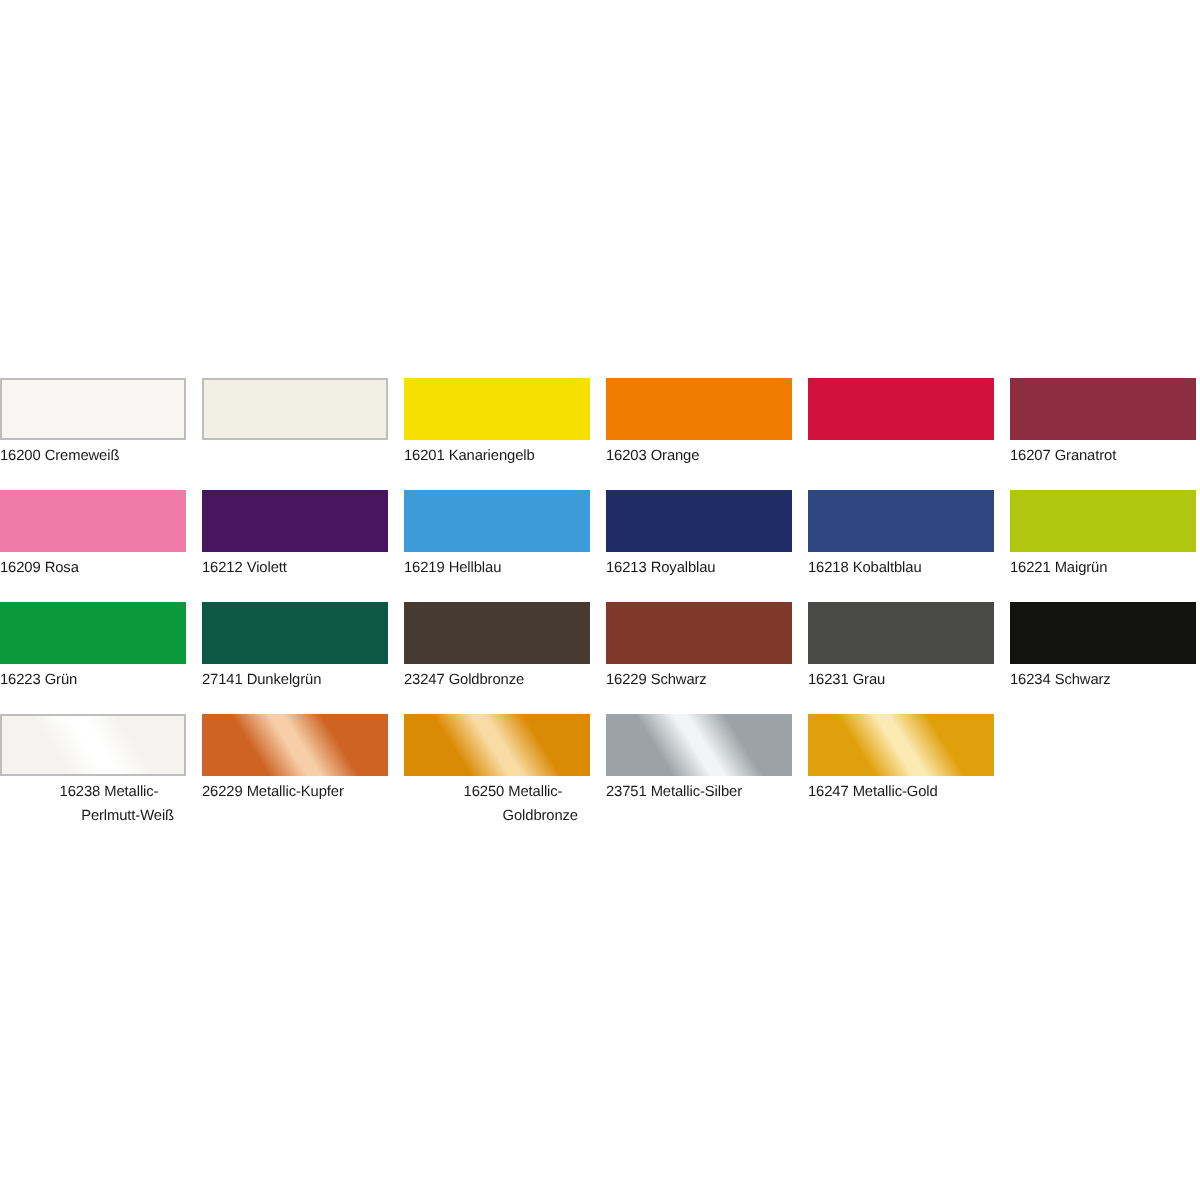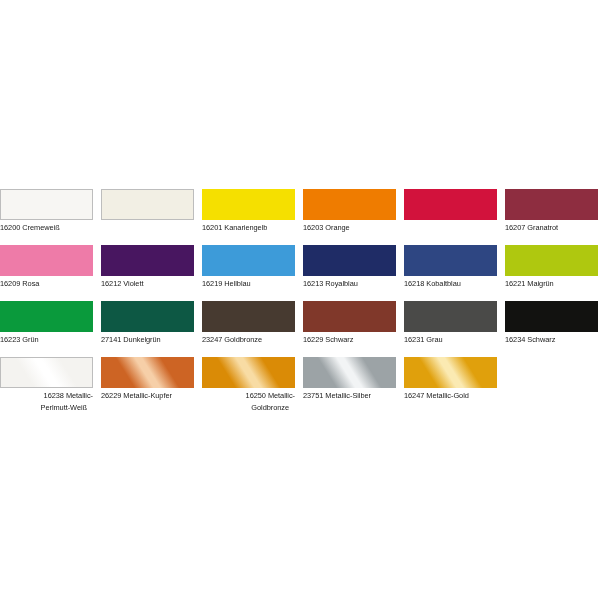--- a/index.html
+++ b/index.html
@@ -55,21 +55,21 @@
   }
   .label .nm {
     font-weight: normal;
   }
   
   .label.wrap {
     text-align: right;
   }
   .label.wrap .l1 {
     display: block;
-    text-align: right;
+    text-align: center;
     margin-left: 16px;
   }
   .label.wrap .l2 {
     display: block;
     padding-right: 6px;
   }
 </style>
 </head>
 <body>
 

